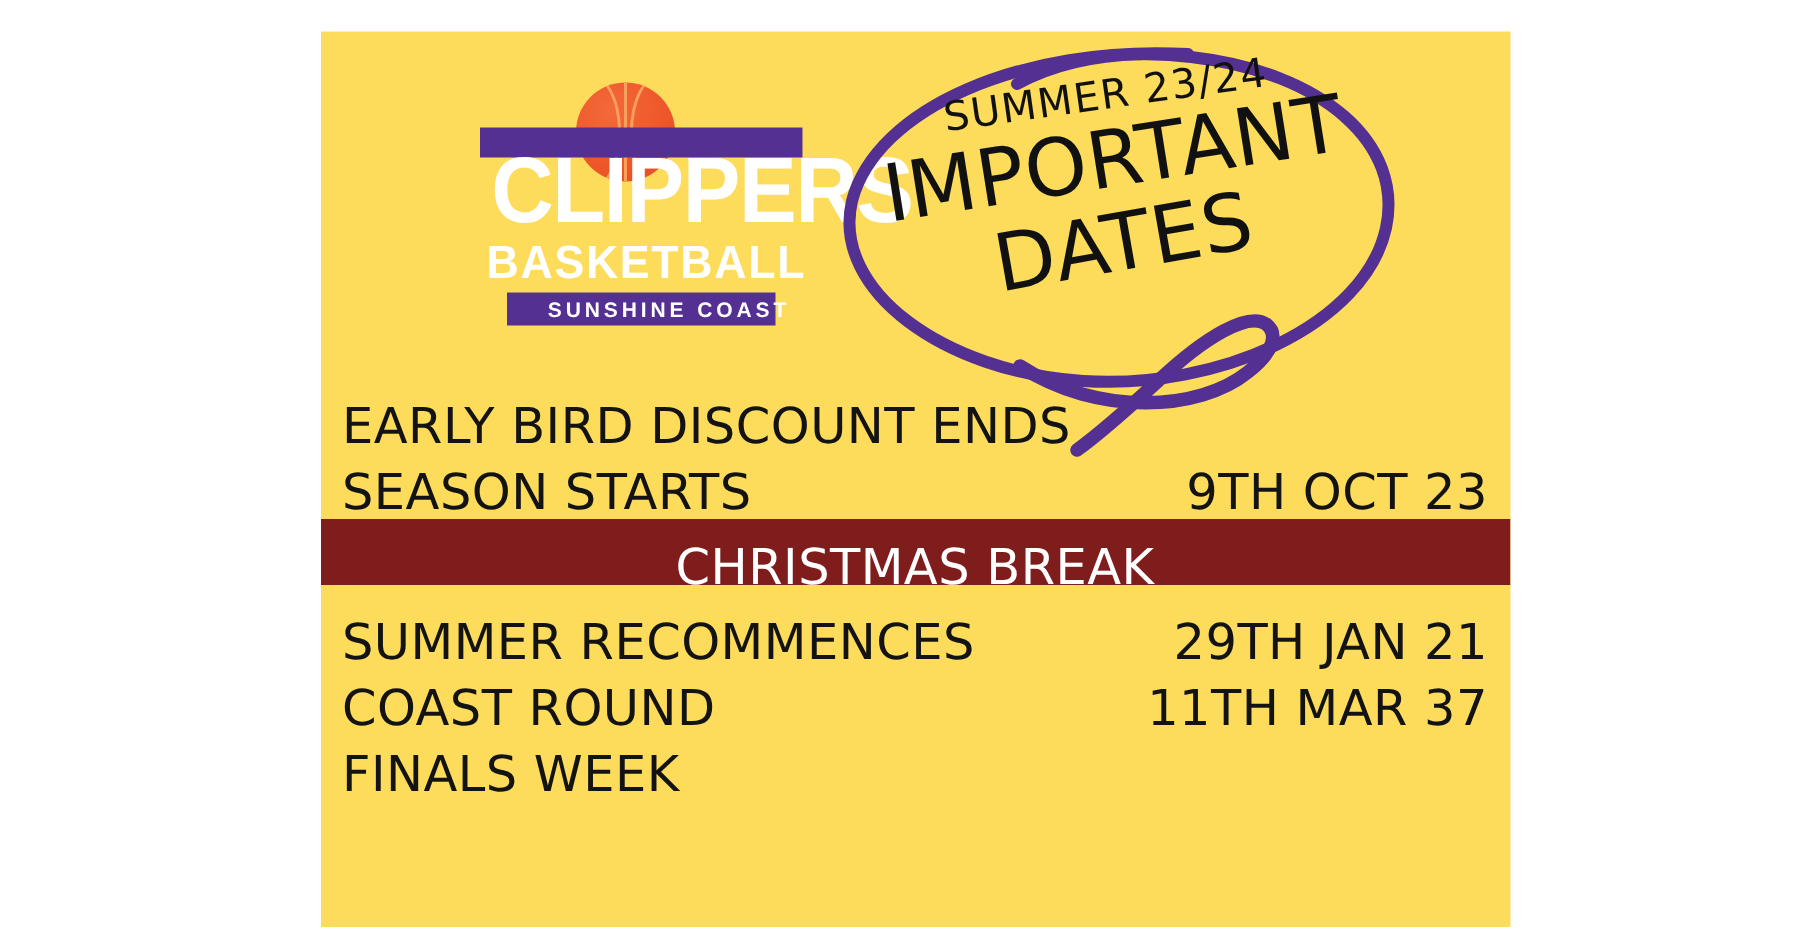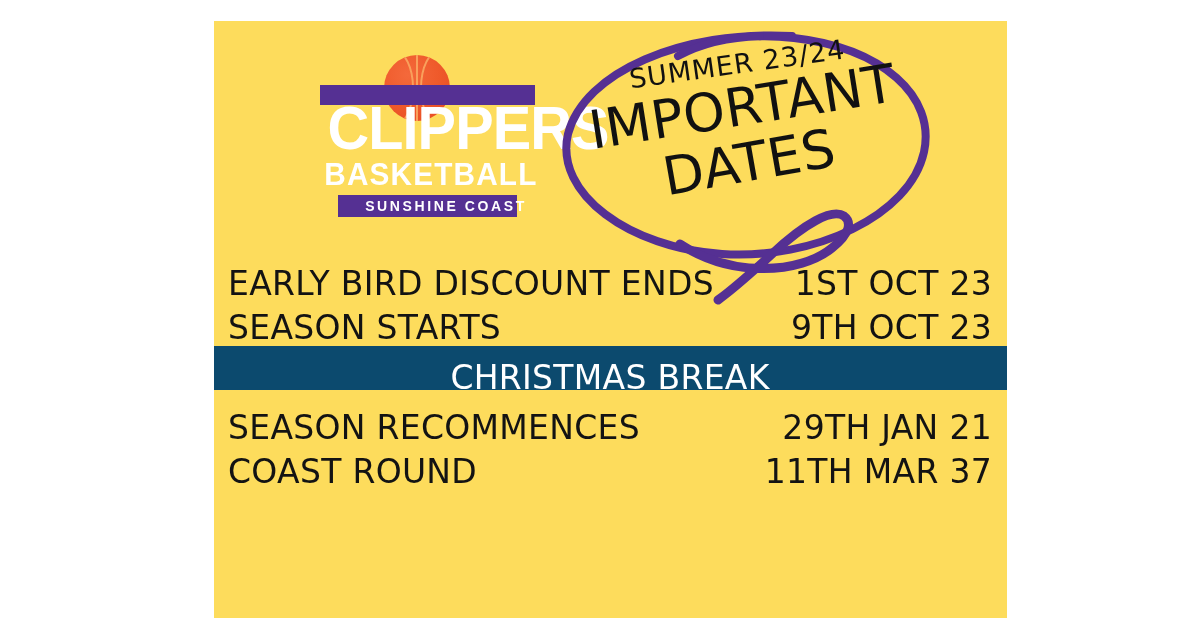--- a/index.html
+++ b/index.html
@@ -198,21 +198,21 @@
   .row {
     position: relative;
     display: flex;
     align-items: center;
     justify-content: space-between;
     height: 44px;
     padding: 0 15px 0 14px;
     box-sizing: border-box;
   }
   .row.band {
-    background: #0c4a6e;
+    background: #7f1d1d;
     color: #ffffff;
   }
   .row.band.center {
     justify-content: center;
   }
   .row .label,
   .row .date {
     font-family: "DejaVu Sans", sans-serif;
     font-size: 33px;
     line-height: 36px;
@@ -270,48 +270,48 @@
     <div class="heading">
       <div class="summer">SUMMER 23/24</div>
       <div class="important">IMPORTANT</div>
       <div class="dates">DATES</div>
     </div>
 
     <div class="rows">
 
       <div class="row">
         <span class="label">EARLY BIRD DISCOUNT ENDS</span>
-        <span class="date">1ST OCT 23</span>
       </div>
 
       <div class="row">
         <span class="label">SEASON STARTS</span>
         <span class="date">9TH OCT 23</span>
       </div>
 
 
       <div class="gap-sm"></div>
 
       <div class="row band center">
         <span class="label">CHRISTMAS BREAK</span>
       </div>
 
       <div class="gap-sm"></div>
 
       <div class="row">
-        <span class="label">SEASON RECOMMENCES</span>
+        <span class="label">SUMMER RECOMMENCES</span>
         <span class="date">29TH JAN 21</span>
       </div>
 
       <div class="row">
         <span class="label">COAST ROUND</span>
         <span class="date">11TH MAR 37</span>
       </div>
 
       <div class="row">
+        <span class="label">FINALS WEEK</span>
       </div>
 
       <div class="row spacer"></div>
 
 
     </div>
 
   </div>
 </div>
 

